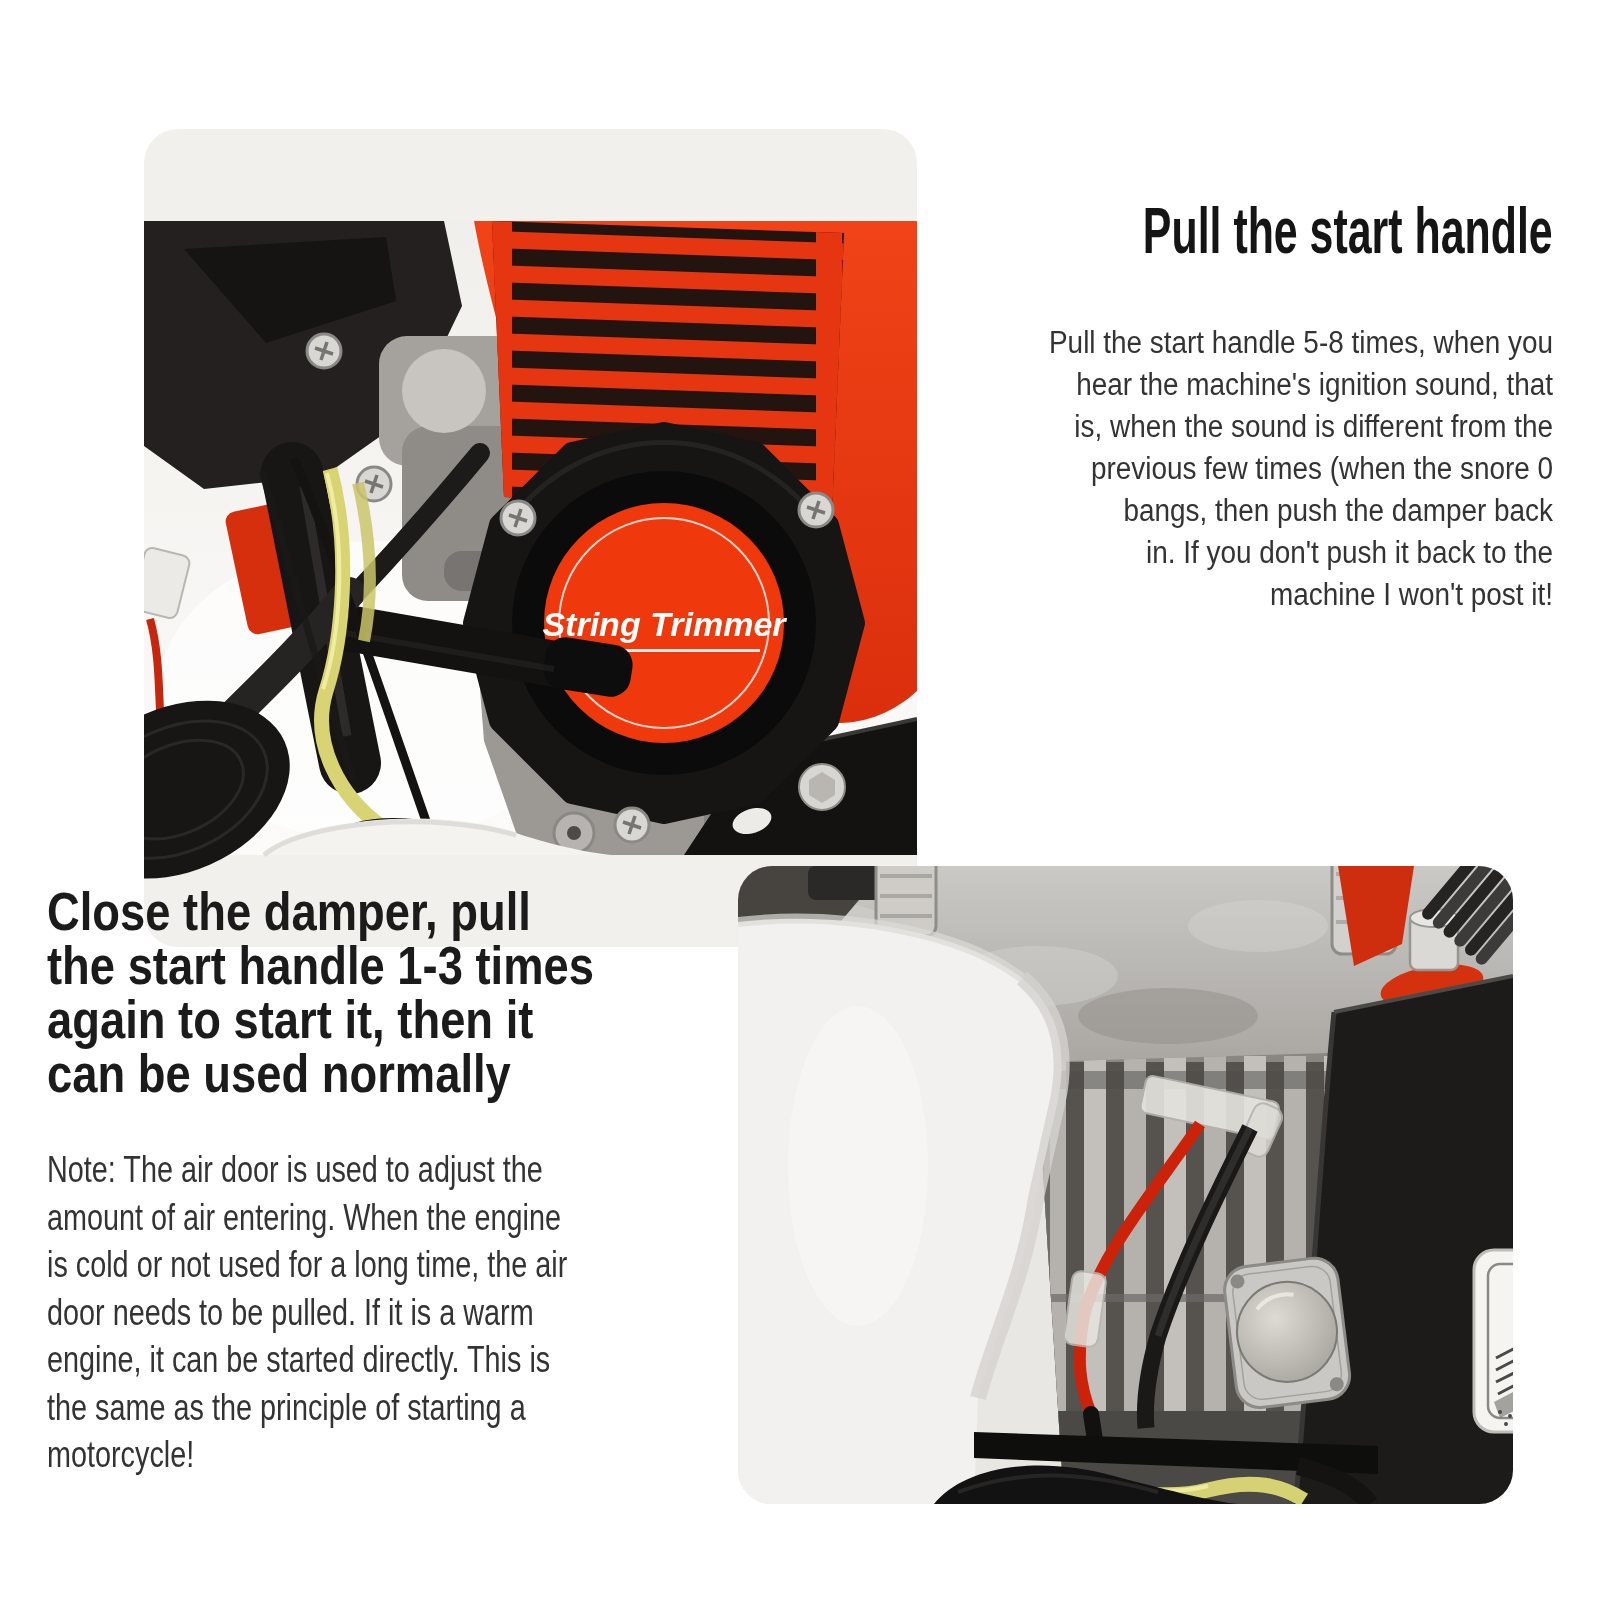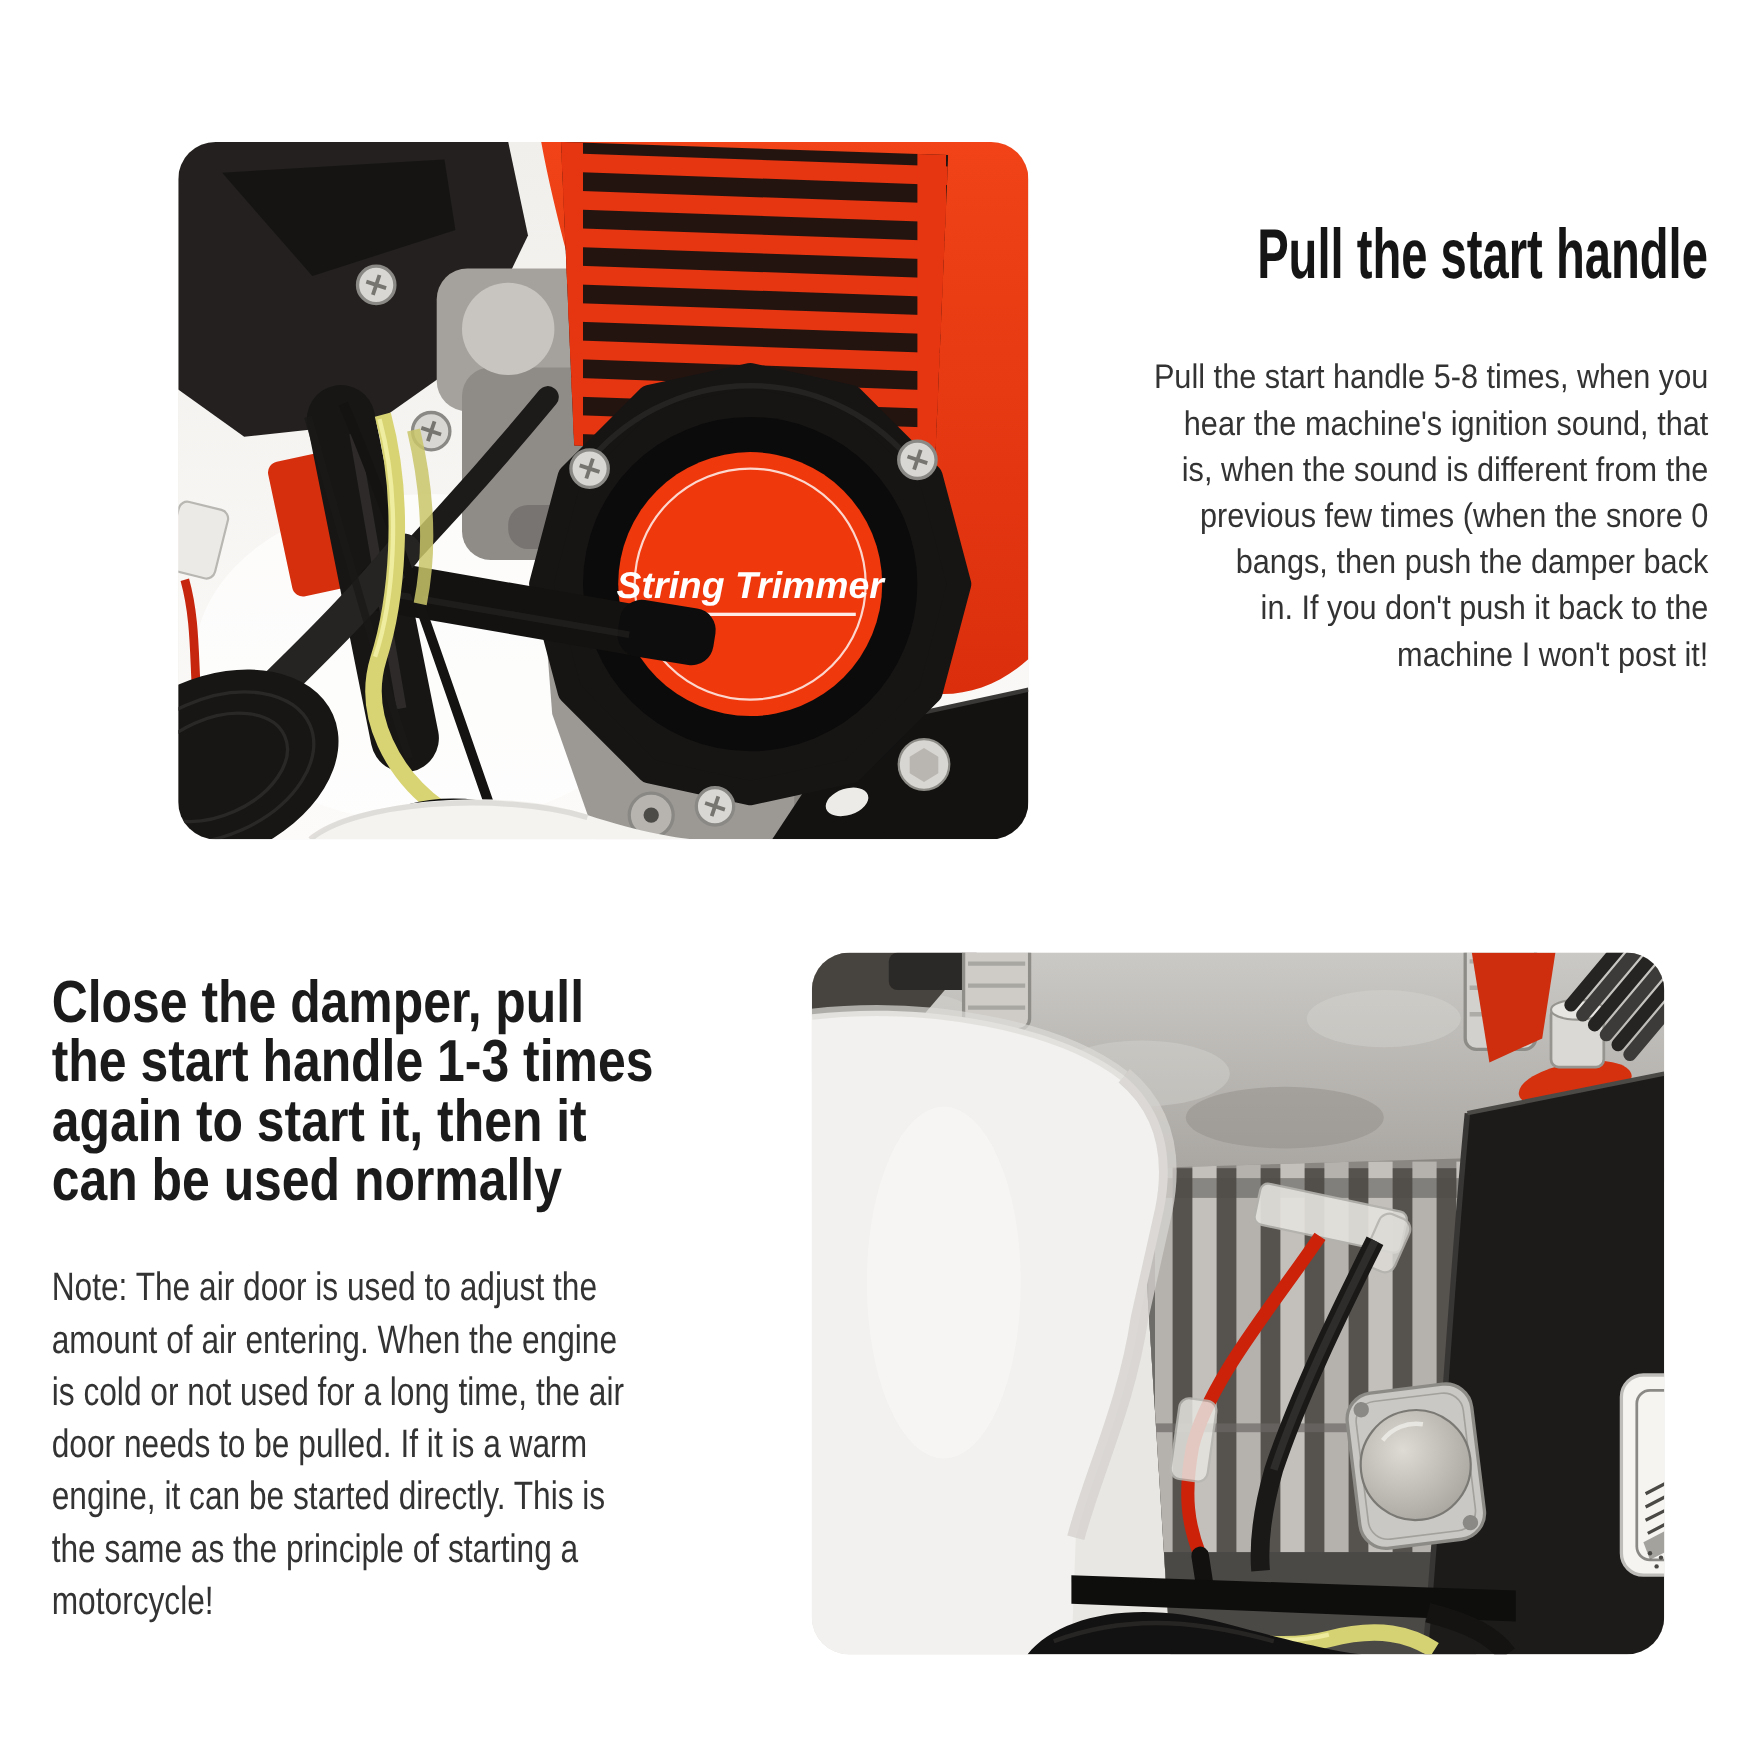--- a/index.html
+++ b/index.html
@@ -2,21 +2,21 @@
 <html><head>
 <meta charset="utf-8">
 <style>
   html,body{margin:0;padding:0;background:#ffffff;}
   .canvas{
     position:relative;width:1601px;height:1601px;background:#ffffff;
     font-family:"Liberation Sans", sans-serif;overflow:hidden;
   }
   .photo{position:absolute;overflow:hidden;border-radius:34px;background:#f2f0ed;}
   .photo svg{display:block;width:100%;height:100%;}
-  .photo-1{left:122px;top:113px;width:773px;height:634px;}
+  .photo-1{left:104px;top:113px;width:773px;height:818px;}
   .photo-2{left:698px;top:850px;width:775px;height:638px;}
 
   .top-heading{
     position:absolute;right:48px;top:198px;margin:0;
     font-size:64px;font-weight:bold;color:#151515;line-height:66px;
     white-space:nowrap;transform:scaleX(0.67);transform-origin:100% 50%;
   }
   .top-body{
     position:absolute;right:48px;top:322px;margin:0;
     font-size:31px;color:#333333;line-height:42px;text-align:right;

